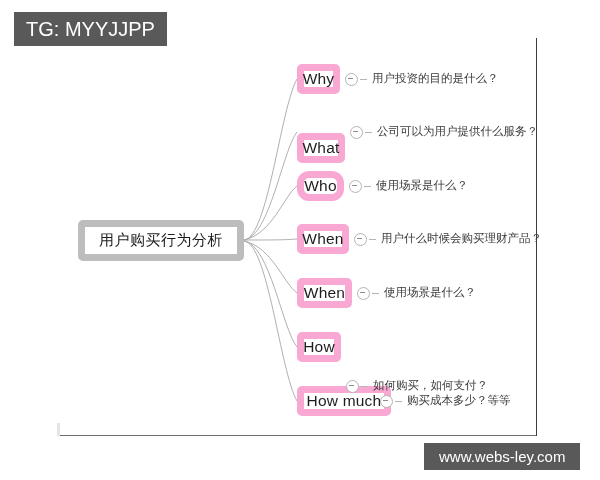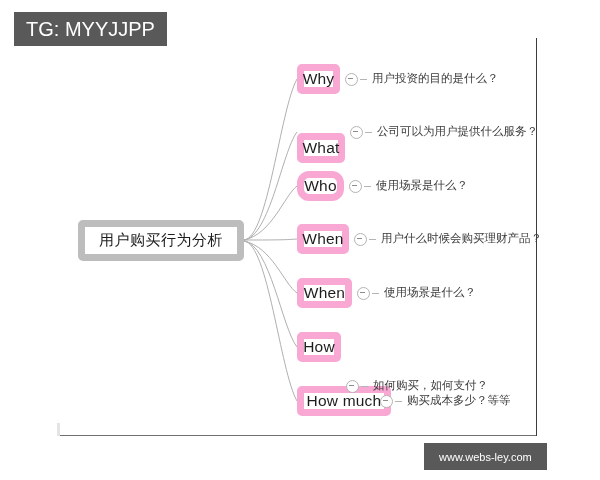--- a/index.html
+++ b/index.html
@@ -132,21 +132,21 @@
     top: 12px;
     height: 34px;
     padding: 0 12px;
     font-size: 20px;
   }
   #watermark-bottom {
     left: 424px;
     top: 443px;
     height: 27px;
     padding: 0 15px;
-    font-size: 11px;
+    font-size: 15px;
     justify-content: center;
   }
 </style>
 </head>
 <body>
 
 <div id="root">
 
   <div id="frame-bottom"></div>
   <div id="frame-right"></div>

